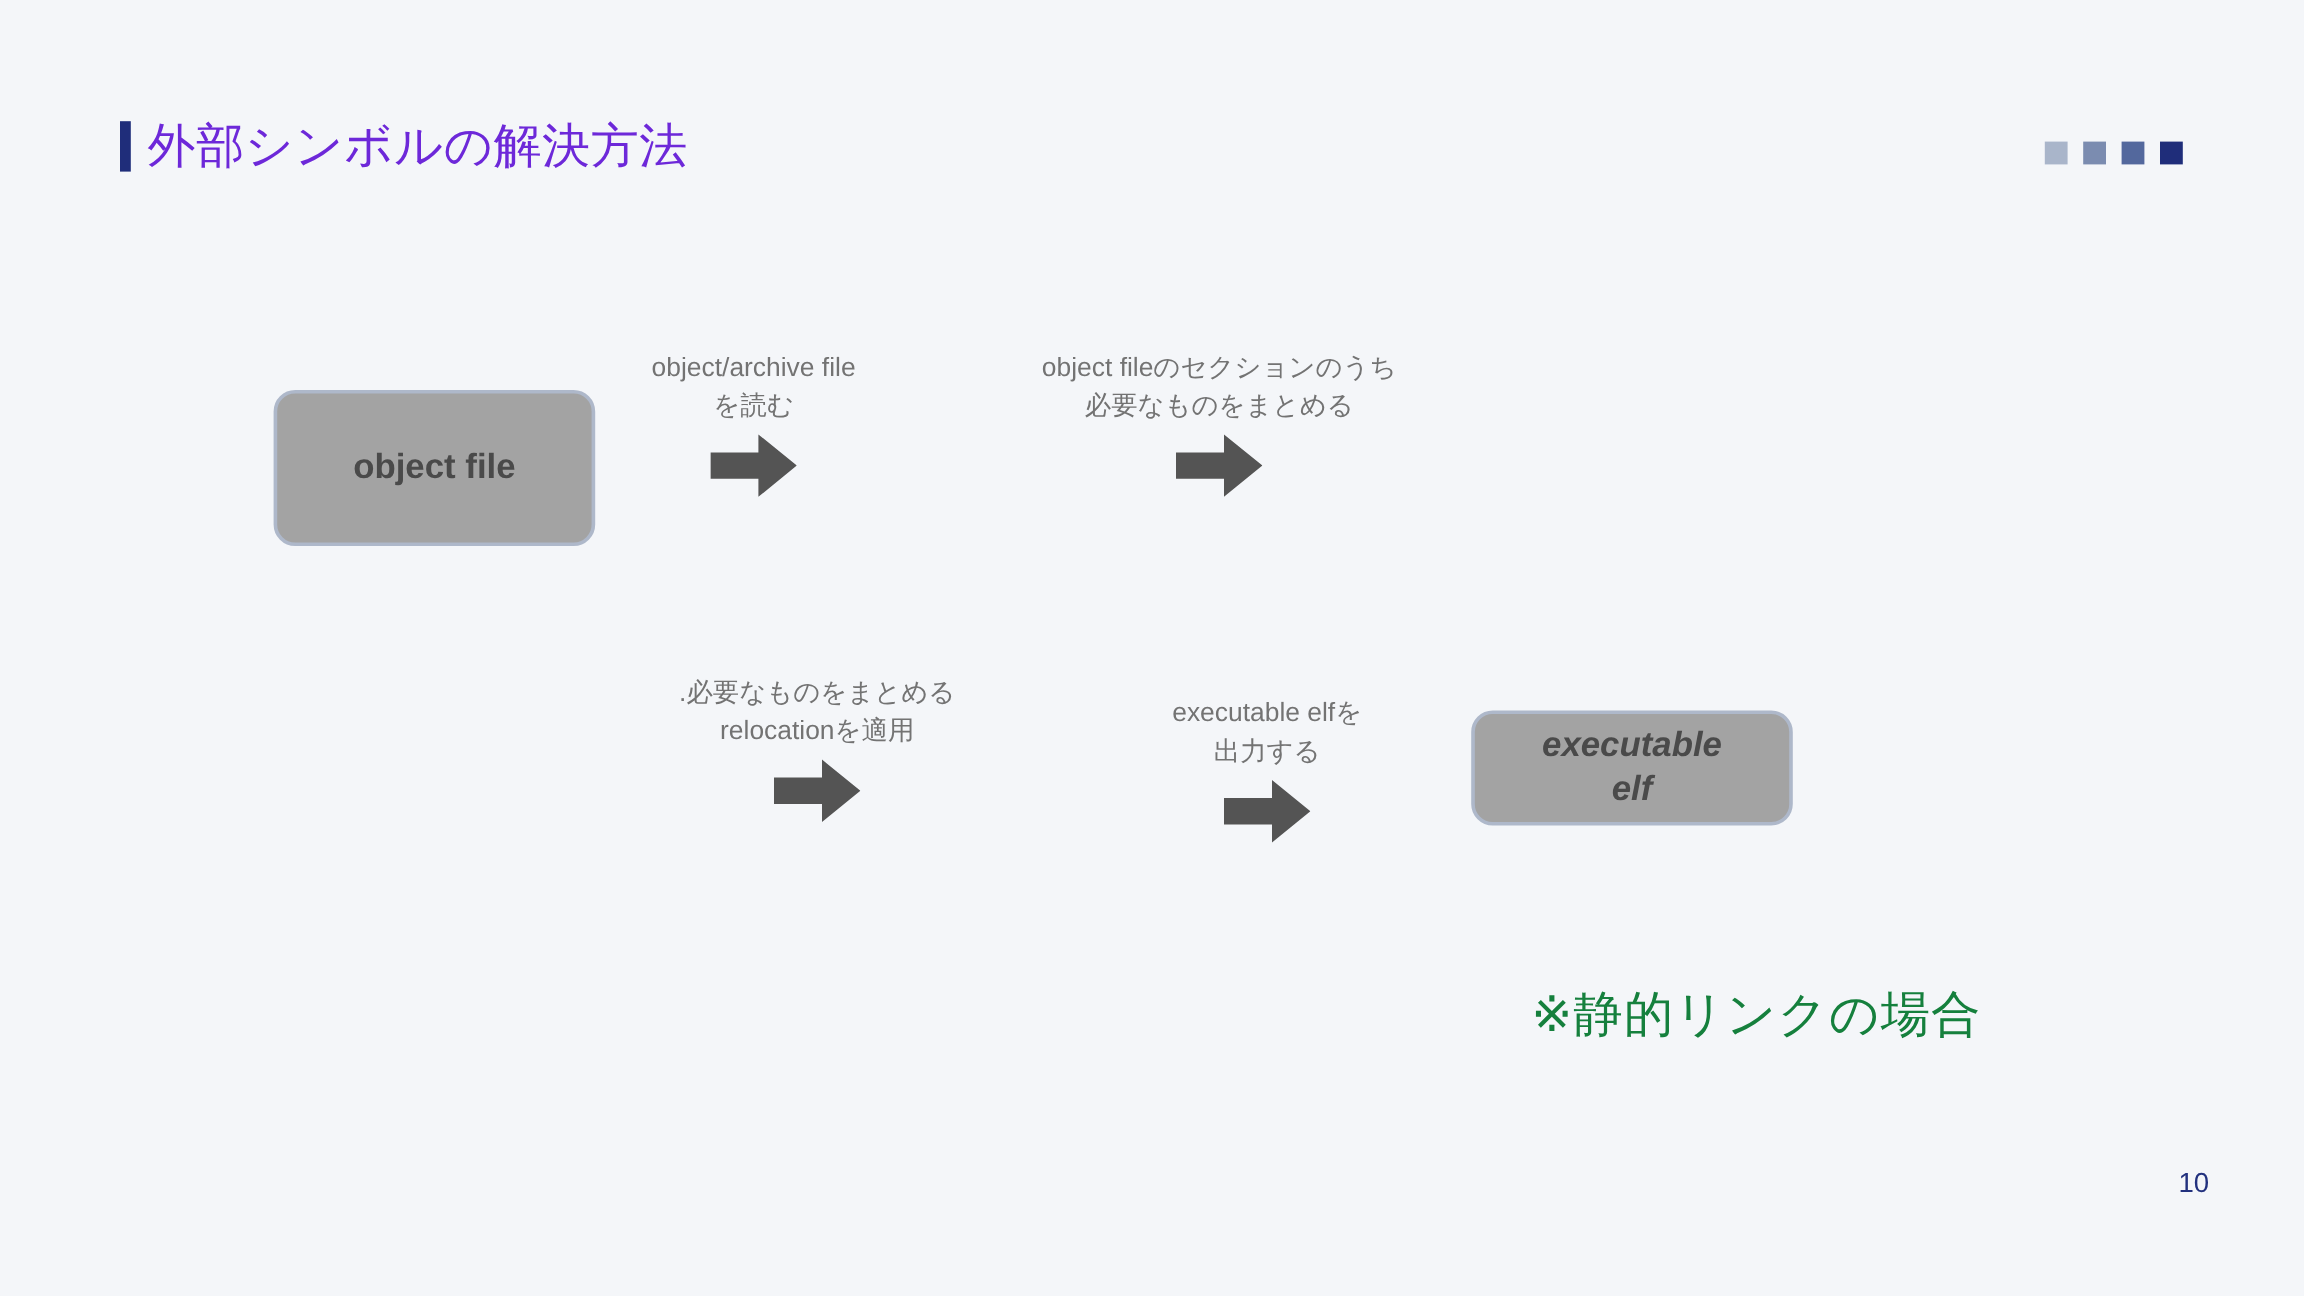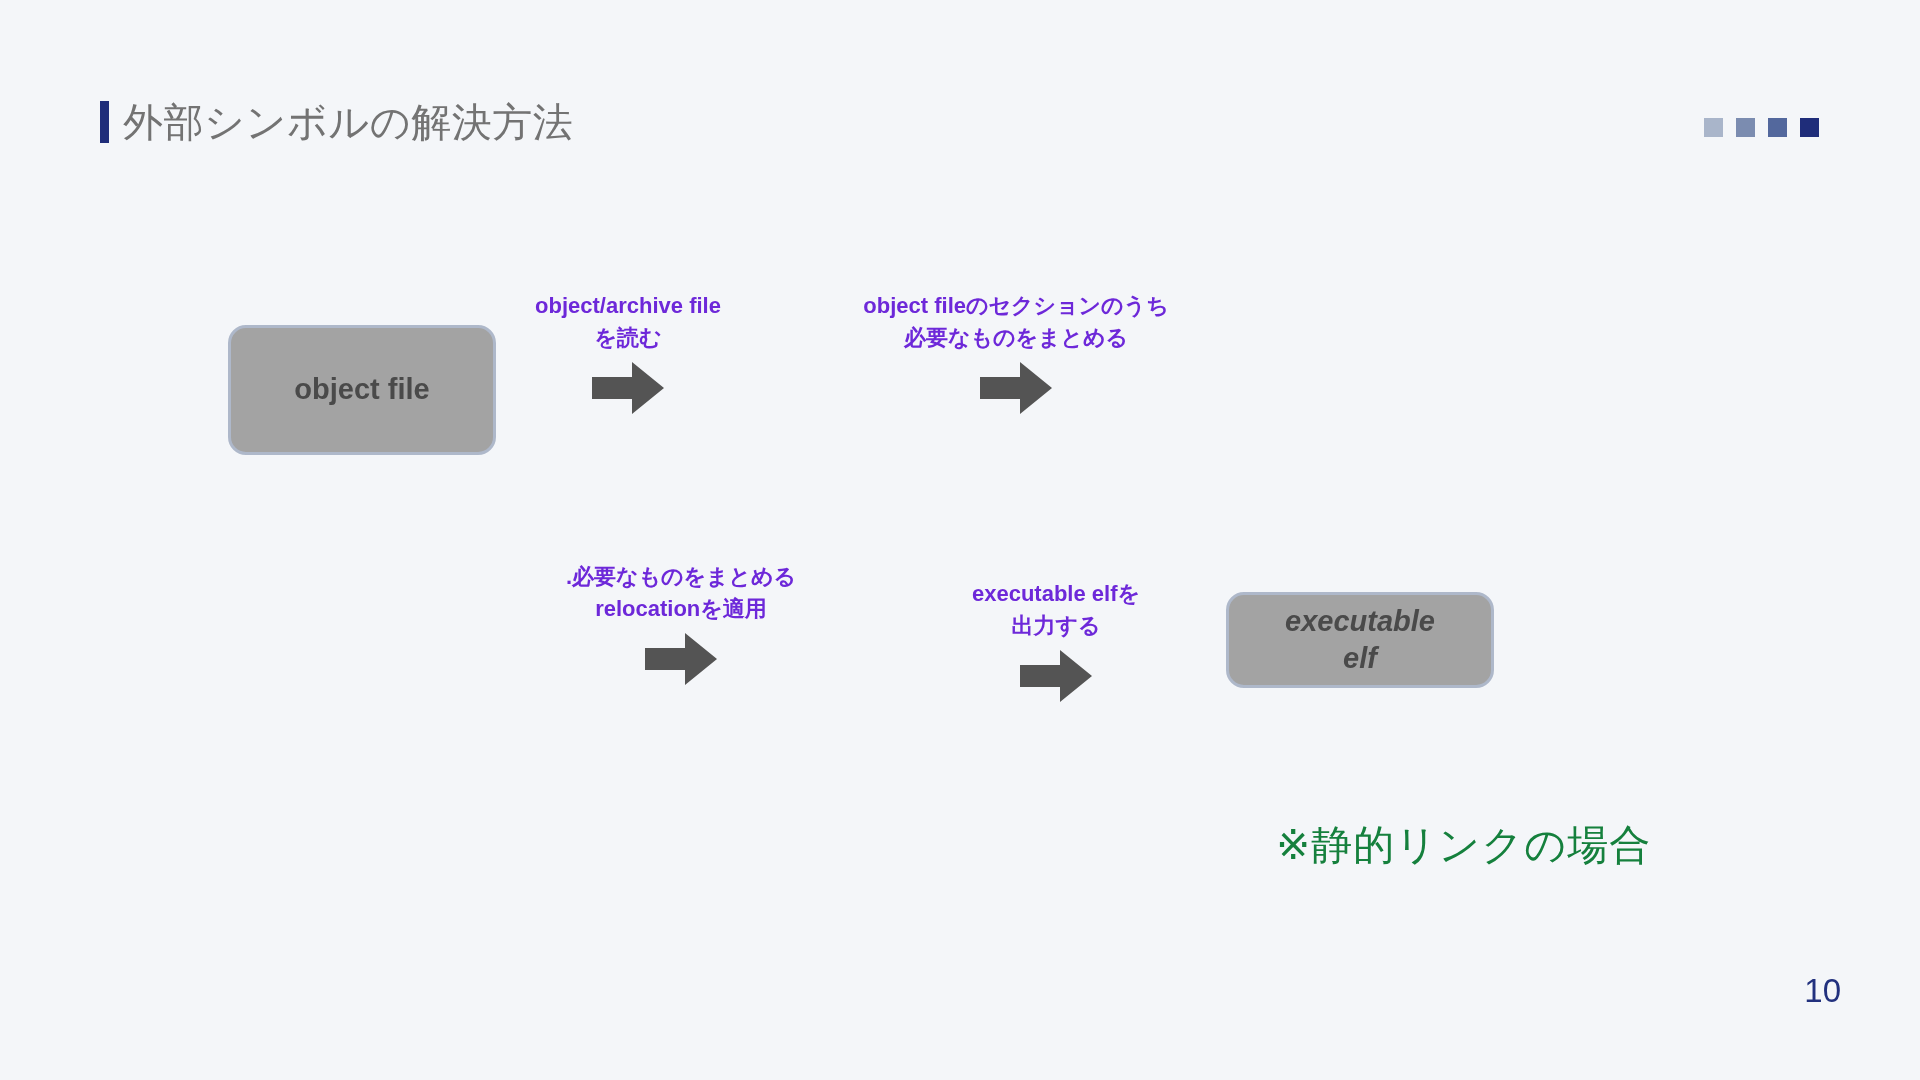--- a/index.html
+++ b/index.html
@@ -40,21 +40,21 @@
   .title-bar {
     width: 9px;
     height: 42px;
     background: #1f2d7a;
     margin-right: 14px;
     flex: none;
   }
   .title-text {
     font-size: 40px;
     font-weight: 500;
-    color: #737373;
+    color: #6d28d9;
     letter-spacing: 0.5px;
     line-height: 1;
     white-space: nowrap;
   }
 
   .dots {
     position: absolute;
     right: 101px;
     top: 118px;
     display: flex;
@@ -99,22 +99,22 @@
 
   
   .step {
     position: absolute;
     display: flex;
     flex-direction: column;
     align-items: center;
   }
   .step-caption {
     font-size: 22px;
-    font-weight: bold;
-    color: #6d28d9;
+    font-weight: normal;
+    color: #737373;
     text-align: center;
     line-height: 1.47;
     white-space: pre-line;
   }
   .arrow {
     margin-top: 5px;
     width: 72px;
     height: 56px;
     display: block;
   }
@@ -135,21 +135,21 @@
     color: #15803d;
     letter-spacing: 1px;
     white-space: nowrap;
   }
 
   
   .page-number {
     position: absolute;
     right: 79px;
     top: 972px;
-    font-size: 33px;
+    font-size: 23px;
     color: #22317e;
     font-weight: 400;
   }
 </style>
 </head>
 <body>
 
 <div class="slide">
 
   <div class="header">

